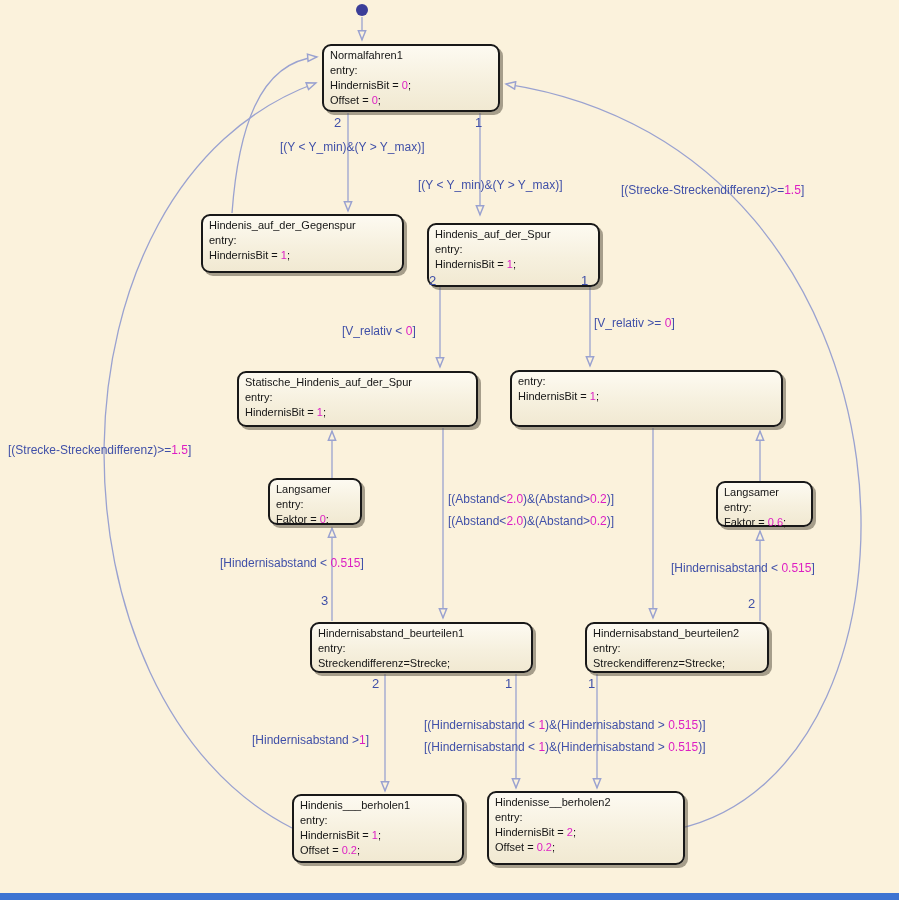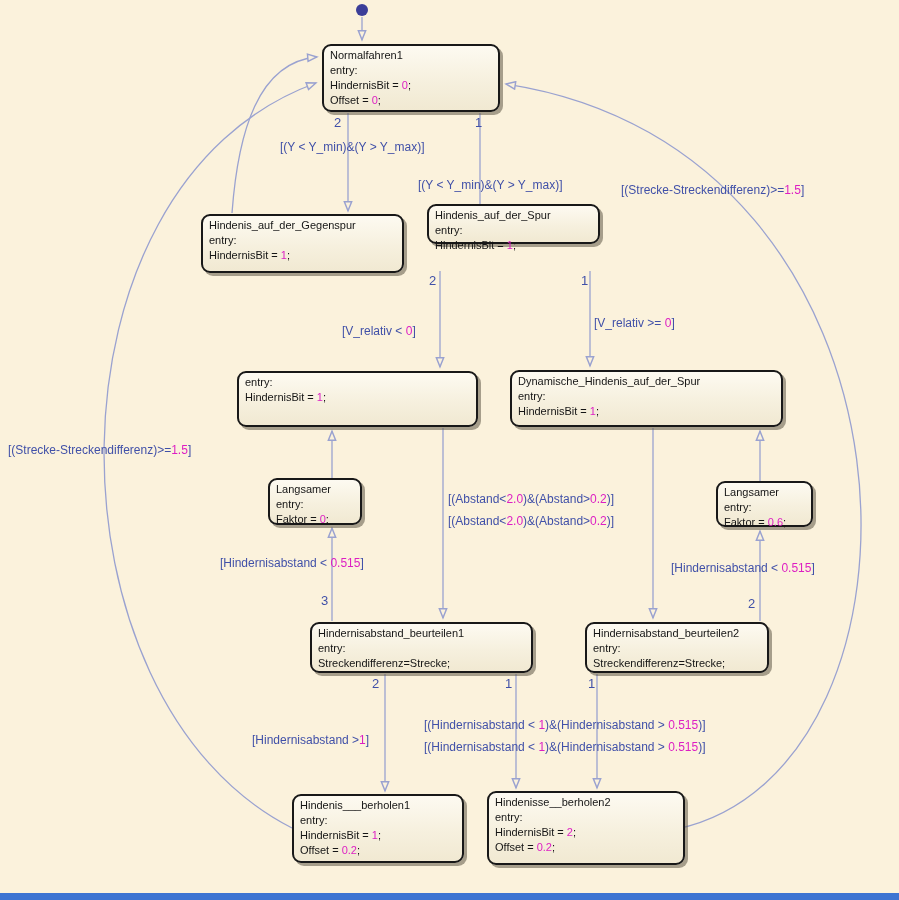--- a/index.html
+++ b/index.html
@@ -79,33 +79,33 @@
     <div class="sline"><span>HindernisBit = </span><span class="m">0</span><span>;</span></div>
     <div class="sline"><span>Offset = </span><span class="m">0</span><span>;</span></div>
   </div>
 
   <div class="state" style="left:201px;top:214px;width:203px;height:59px">
     <div class="sname">Hindenis_auf_der_Gegenspur</div>
     <div class="sline"><span>entry:</span></div>
     <div class="sline"><span>HindernisBit = </span><span class="m">1</span><span>;</span></div>
   </div>
 
-  <div class="state" style="left:427px;top:204px;width:173px;height:40px">
+  <div class="state" style="left:427px;top:223px;width:173px;height:64px">
     <div class="sname">Hindenis_auf_der_Spur</div>
     <div class="sline"><span>entry:</span></div>
     <div class="sline"><span>HindernisBit = </span><span class="m">1</span><span>;</span></div>
   </div>
 
   <div class="state" style="left:237px;top:371px;width:241px;height:56px">
+    <div class="sname">Statische_Hindenis_auf_der_Spur</div>
     <div class="sline"><span>entry:</span></div>
     <div class="sline"><span>HindernisBit = </span><span class="m">1</span><span>;</span></div>
   </div>
 
   <div class="state" style="left:510px;top:370px;width:273px;height:57px">
-    <div class="sname">Dynamische_Hindenis_auf_der_Spur</div>
     <div class="sline"><span>entry:</span></div>
     <div class="sline"><span>HindernisBit = </span><span class="m">1</span><span>;</span></div>
   </div>
 
   <div class="state" style="left:268px;top:478px;width:94px;height:47px">
     <div class="sname">Langsamer</div>
     <div class="sline"><span>entry:</span></div>
     <div class="sline"><span>Faktor = </span><span class="m">0</span><span>;</span></div>
   </div>
 

